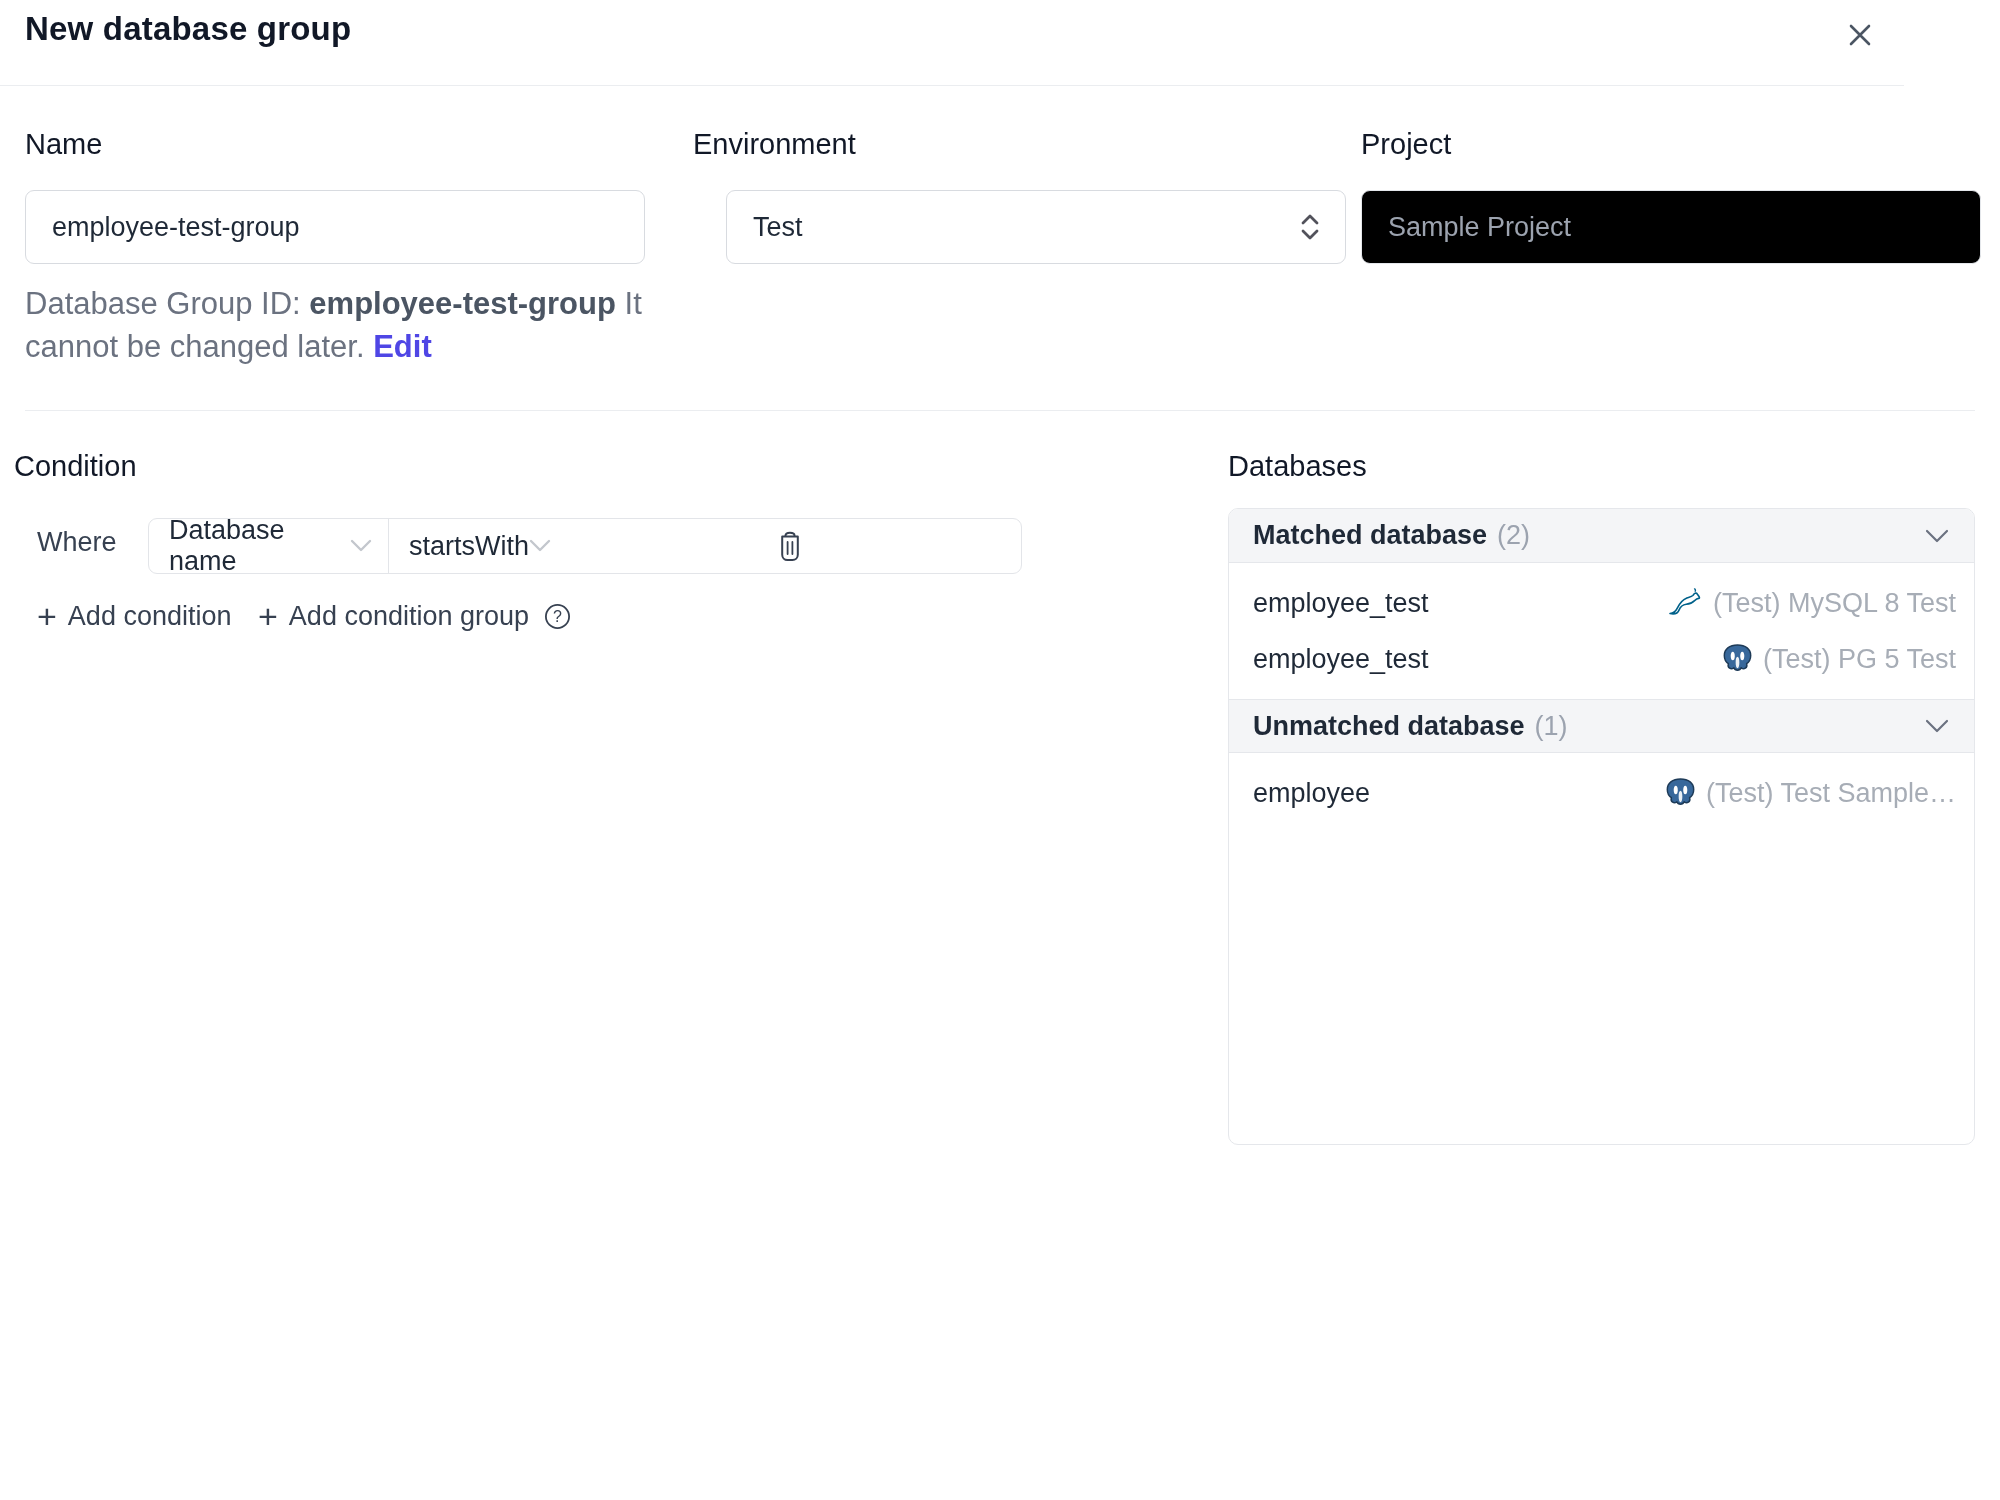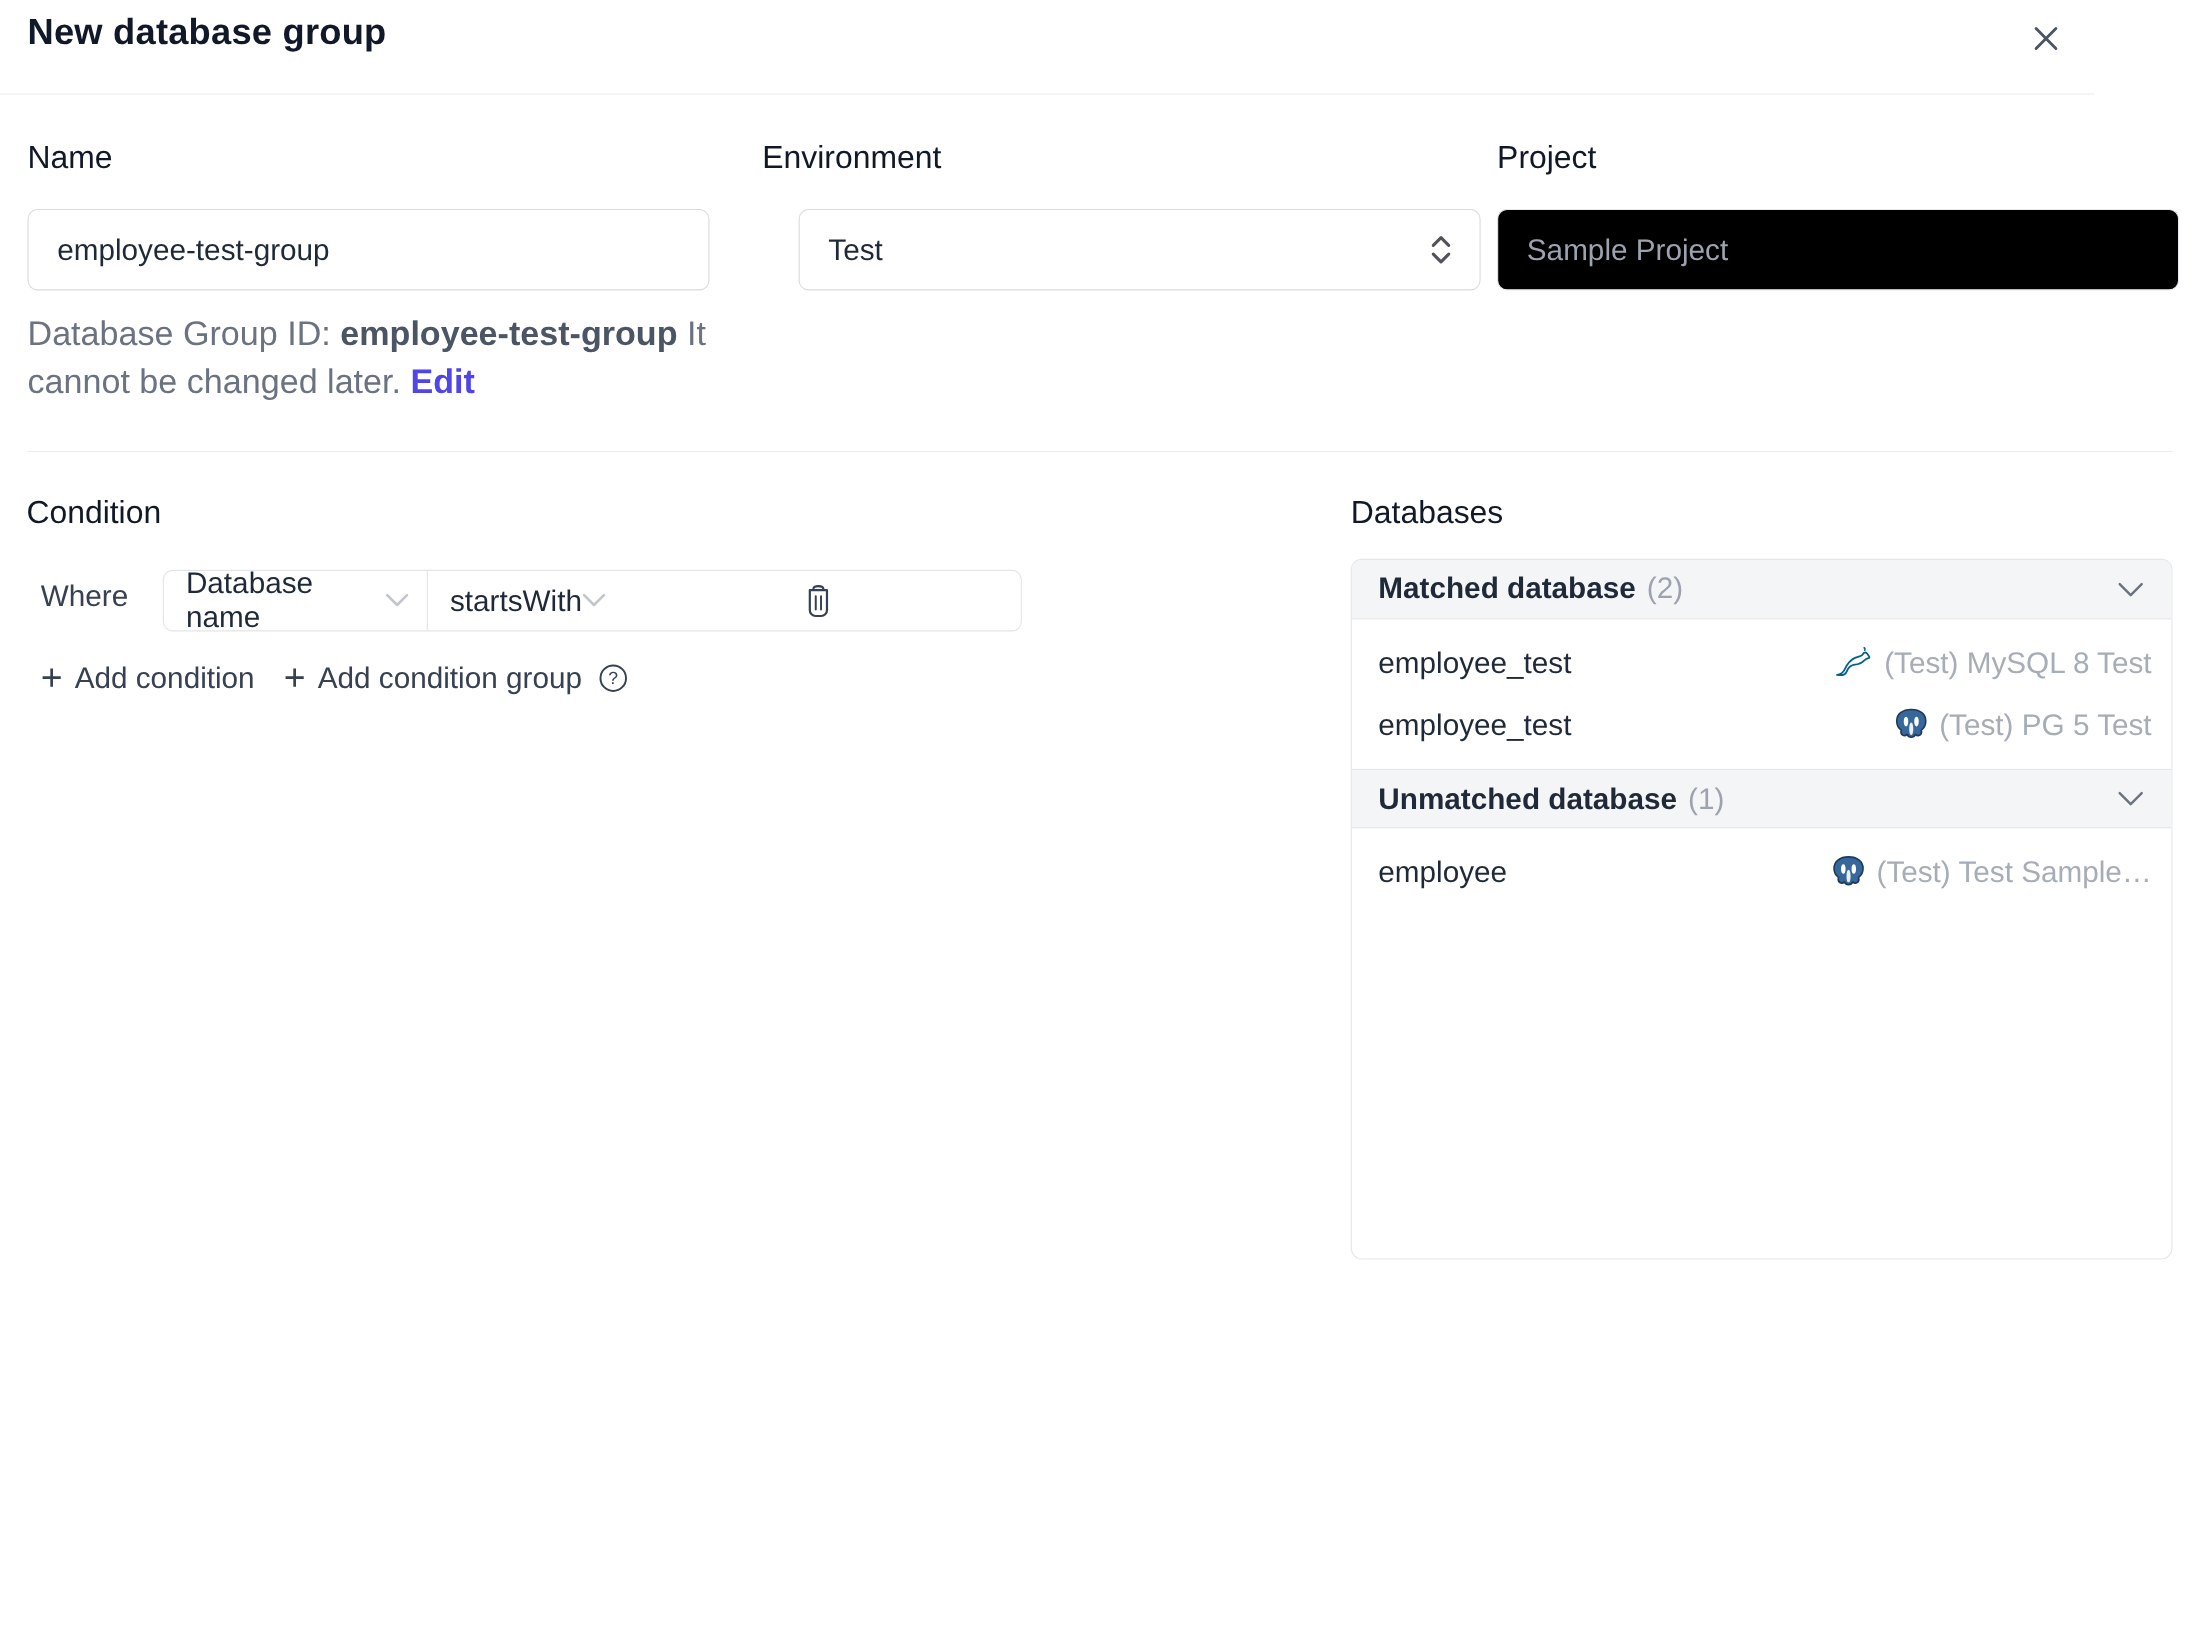--- a/index.html
+++ b/index.html
@@ -28,21 +28,21 @@
     font-size:31px; line-height:43px; color:#6b7280; }
   .id-strong { color:#4b5563; font-weight:700; }
   .edit-link { color:#4f46e5; font-weight:600; cursor:pointer; }
 
   .section-divider { position:absolute; left:25px; width:1950px; top:410px; border-top:1px solid #ebedf0; }
 
   .section-heading { position:absolute; top:450px; font-size:29px; font-weight:500; color:#111827; }
 
   
   .where-label { position:absolute; left:37px; top:527px; font-size:27px; color:#374151; }
-  .cond-group { position:absolute; left:148px; top:518px; width:781px; height:56px;
+  .cond-group { position:absolute; left:148px; top:518px; width:874px; height:56px;
     border:1px solid #e3e5e9; border-radius:9px; background:#fff; display:flex; align-items:stretch; }
   .seg { display:flex; align-items:center; justify-content:space-between; padding:0 16px 0 20px; font-size:27px; color:#1f2937; cursor:pointer; }
   .seg-field { width:240px; border-right:1px solid #e3e5e9; }
   .seg-op { width:170px; }
   .value-input { align-self:stretch; width:319px; margin:-1px; border:2px solid #3d3d9e; border-radius:6px;
     background:#fff; display:flex; align-items:center; padding:0 4px 0 20px; position:relative; z-index:2; }
   .value-text { font-size:27px; color:#111827; border-bottom:3px dotted #e05a4f; padding-bottom:2px; }
   .caret { display:inline-block; width:3px; height:34px; background:#4f46e5; margin-left:1px; }
   .trash-zone { flex:1; display:flex; align-items:center; justify-content:center; }
   .icon-btn { border:none; background:transparent; cursor:pointer; display:flex; align-items:center; justify-content:center; }
@@ -102,21 +102,21 @@
   <div class="text-input disabled-input" style="left:1361px">
     <span>Sample Project</span>
   </div>
 
   <div class="id-hint">
     <span>Database Group ID: </span><span class="id-strong">employee-test-group</span><span> It cannot be changed later. </span><span class="edit-link">Edit</span>
   </div>
 
   <div class="section-divider"></div>
 
-  <div class="section-heading" style="left:24px">Condition</div>
+  <div class="section-heading" style="left:14px">Condition</div>
 
   <div class="where-label">Where</div>
 
   <div class="cond-group">
     <div class="seg seg-field">
       <span>Database name</span>
       <span>
         <svg width="22" height="14" viewBox="0 0 22 14">
             <path d="M2 2 11 11 20 2" fill="none" stroke="#c3c7cd" stroke-width="2.4" stroke-linecap="round" stroke-linejoin="round"></path>
           </svg>

